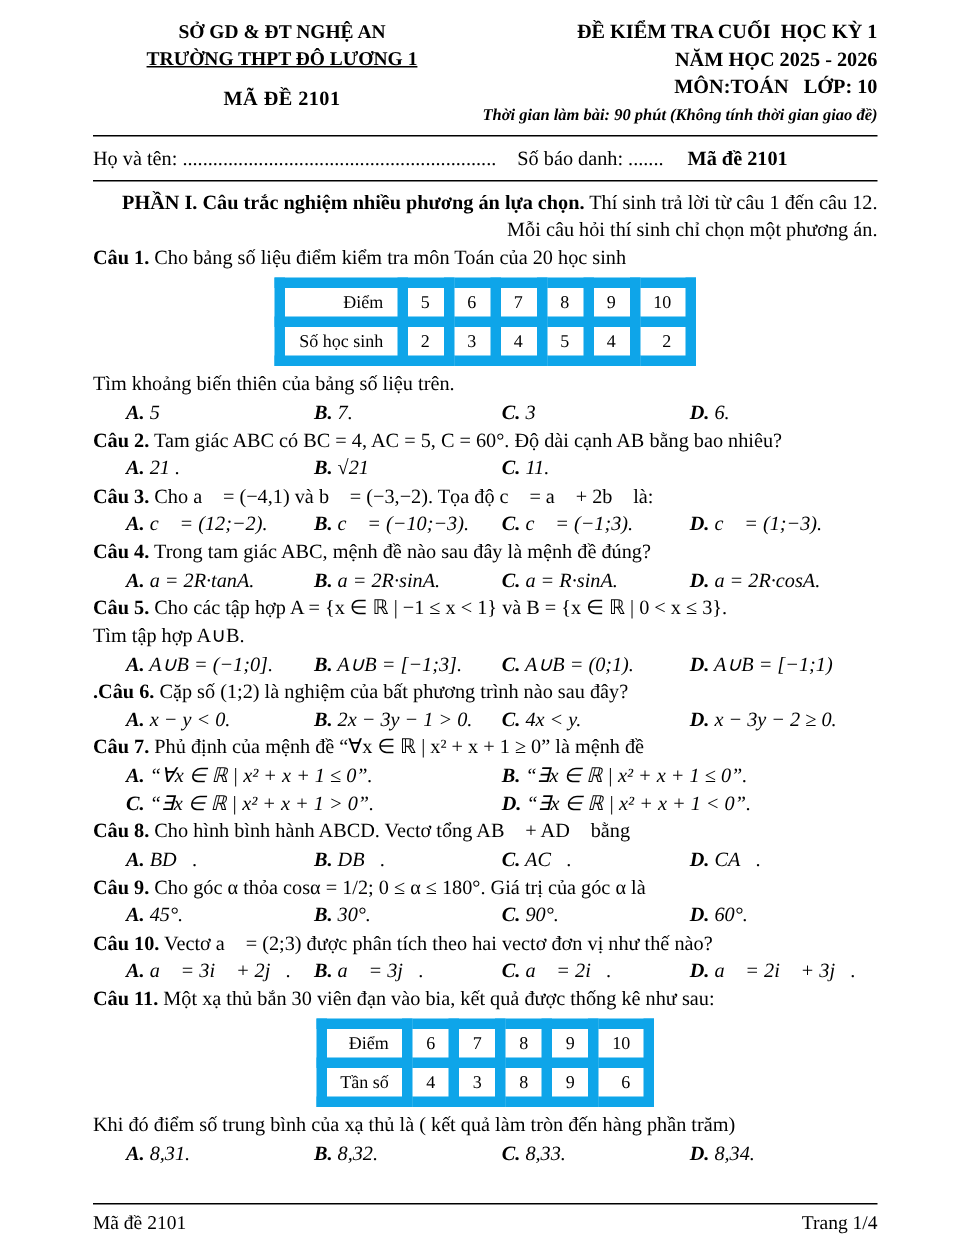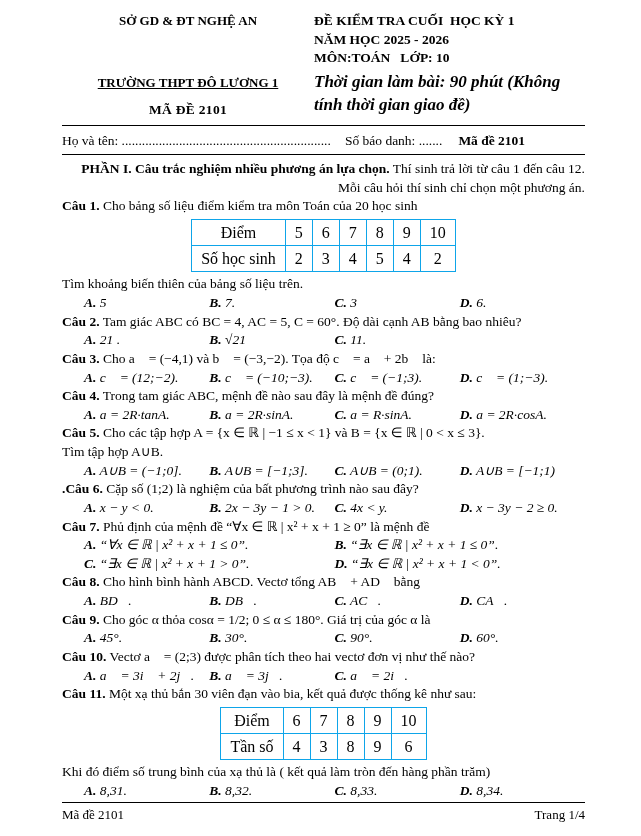--- a/index.html
+++ b/index.html
@@ -10,43 +10,43 @@
     font-family:"Liberation Serif", serif;
     font-size:13.5px; line-height:1.38;
   }
   .page {
     position:relative; width:641px; height:836px;
     padding:12px 56px 34px 62px; overflow:hidden; background:#fff;
   }
   
   .header { display:flex; align-items:flex-start; }
   .header-left { width:252px; text-align:center; font-weight:bold; font-size:13px; }
-  .header-left .school { text-decoration:underline;margin-top:44px; }
+  .header-left .school { text-decoration:underline; }
   .header-left .exam-code { margin-top:9px; font-size:13.5px; letter-spacing:.3px; }
-  .header-right { flex:1; text-align:left; font-weight:bold; font-size:13.5px; }
-  .header-right .duration { font-style:italic; font-weight:600; font-size:17px; margin-top:2px; }
+  .header-right { flex:1; text-align:right; font-weight:bold; font-size:13.5px; }
+  .header-right .duration { font-style:italic; font-weight:600; font-size:11px; margin-top:2px; }
   .rule { border-bottom:1.4px solid #000; height:0; }
   .rule.top { margin-top:5px; }
   
   .info { display:flex; align-items:flex-end; margin-top:6px; padding-bottom:4px; white-space:nowrap; overflow:hidden; }
   .info .sbd { margin-left:14px; }
   .info .code { margin-left:16px; font-weight:bold; }
   
   .part { margin-top:5px;text-align:right; }
   .part b { font-weight:bold; }
   
   .q { margin-top:0; }
   .stem b, .opt b { font-weight:bold; }
   .followup { }
   .options { display:grid; grid-template-columns:repeat(4,1fr); padding-left:22px;font-style:italic; }
   .options.two { grid-template-columns:repeat(2,1fr); }
   .opt { white-space:nowrap; }
   
   table.dt { border-collapse:collapse; margin:3px auto 3px auto; }
-  table.dt td { border:1px solid #0ea5e9; padding:1px 9px; text-align:center; font-size:16px; line-height:1.45; }
+  table.dt td { border:7px solid #0ea5e9; padding:1px 9px; text-align:right; font-size:12px; line-height:1.45; }
   
   .footer {
     position:absolute; left:62px; right:56px; bottom:12px;
     border-top:1.4px solid #000; padding-top:3px;
     display:flex; justify-content:space-between; font-size:13px;
   }
 </style>
 </head>
 <body>
 
@@ -192,20 +192,21 @@
       <span class="opt"><b>D.</b><span> 60°.</span></span>
     </div>
   </div>
 
   <div class="q">
     <div class="stem"><b>Câu 10.</b><span> Vectơ a⃗ = (2;3) được phân tích theo hai vectơ đơn vị như thế nào?</span></div>
     <div class="options">
       <span class="opt"><b>A.</b><span> a⃗ = 3i⃗ + 2j⃗.</span></span>
       <span class="opt"><b>B.</b><span> a⃗ = 3j⃗.</span></span>
       <span class="opt"><b>C.</b><span> a⃗ = 2i⃗.</span></span>
+      <span class="opt"><b>D.</b><span> a⃗ = 2i⃗ + 3j⃗.</span></span>
     </div>
   </div>
 
   <div class="q">
     <div class="stem"><b>Câu 11.</b><span> Một xạ thủ bắn 30 viên đạn vào bia, kết quả được thống kê như sau:</span></div>
     <table class="dt">
         <tbody>
       <tr>
         <td>Điểm</td>
         <td>6</td>

